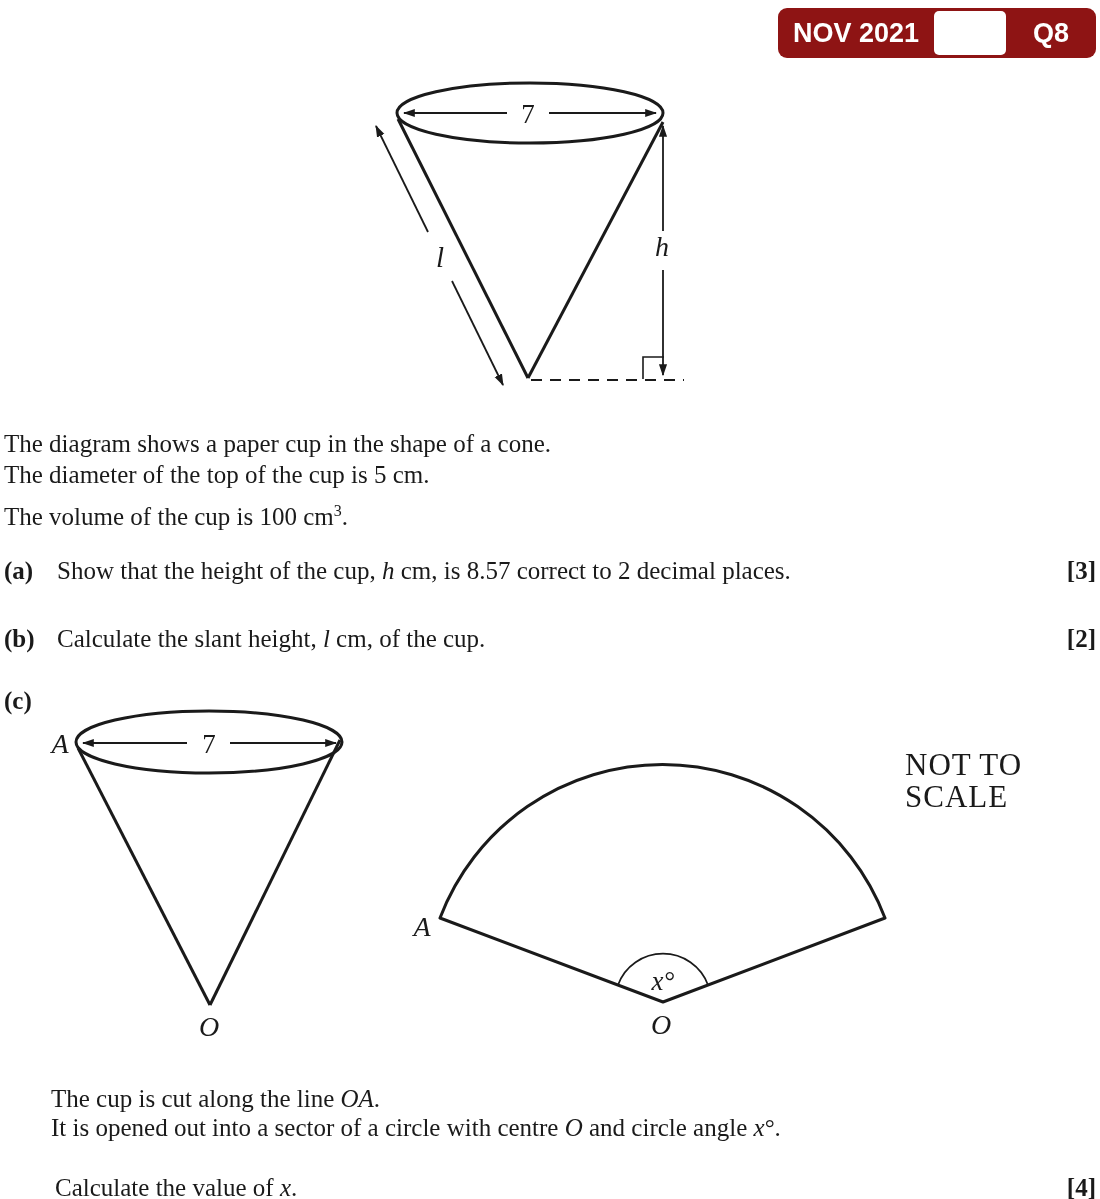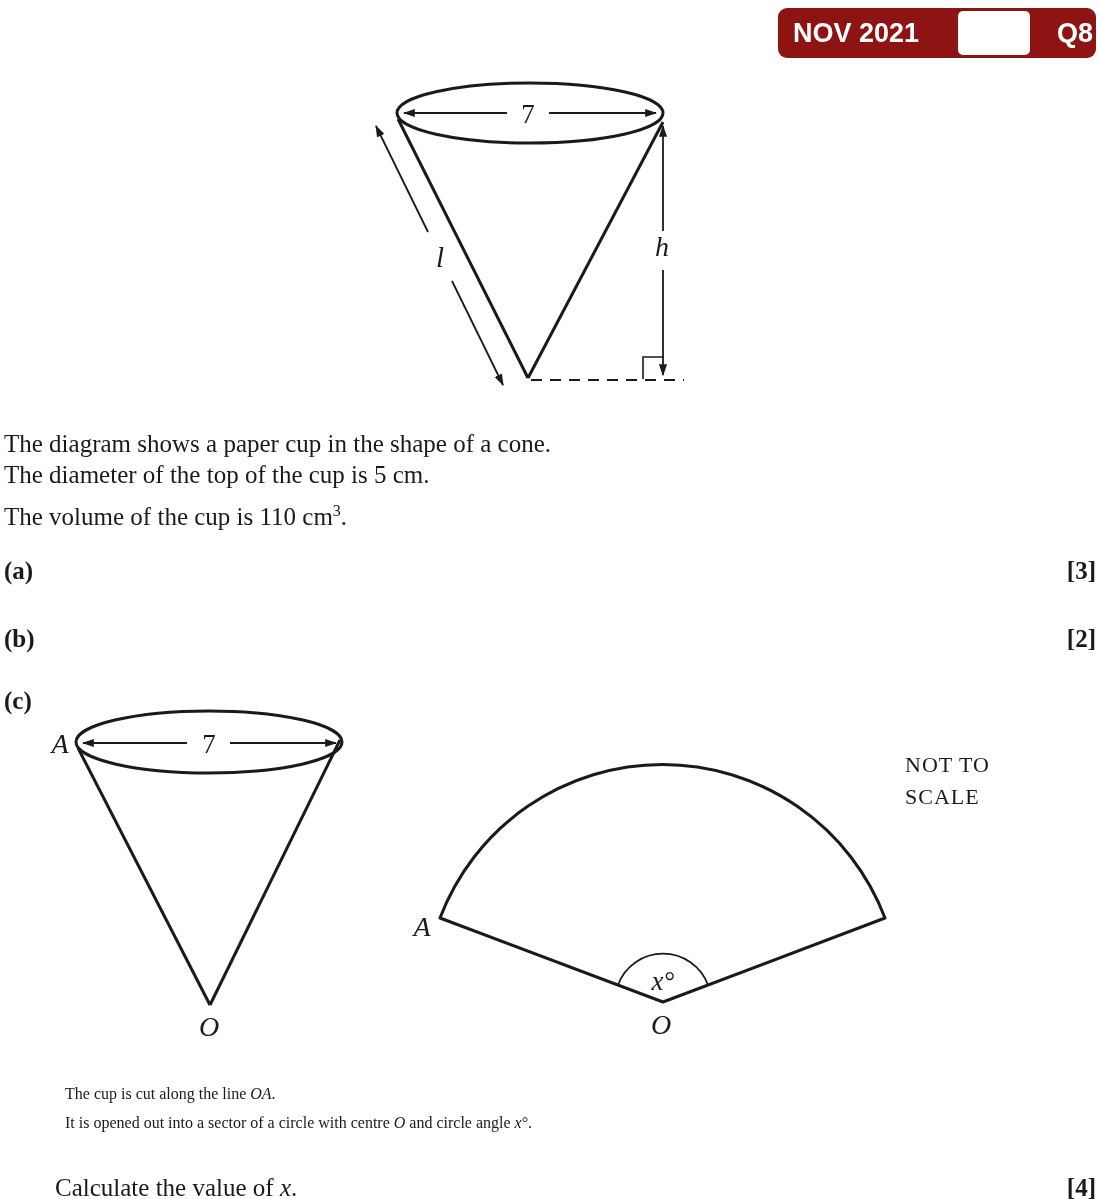--- a/index.html
+++ b/index.html
@@ -1,20 +1,20 @@
 <!DOCTYPE html>
 <html><head>
 <meta charset="utf-8">
 <style>
   html,body{margin:0;padding:0;}
   body{
     width:1100px;height:1199px;background:#ffffff;position:relative;
     font-family:"Liberation Serif", serif;color:#1a1a1a;overflow:hidden;
   }
-  .abs{position:absolute;gap:24px;}
+  .abs{position:absolute;}
   .bold{font-weight:bold;}
   .it{font-style:italic;}
   .sup{font-size:16px;position:relative;top:-9px;}
 
   
   .badge{
     left:778px;top:8px;width:318px;height:50px;background:#8E1414;
     border-radius:9px;display:flex;align-items:stretch;
     font-family:"Liberation Sans", sans-serif;font-weight:bold;font-size:27px;
   }
@@ -23,25 +23,25 @@
   .seg-paper{width:72px;background:#ffffff;color:#111111;border-radius:5px;margin:3px 0;}
   .seg-q{flex:1;}
 
   
   .qrow{left:4px;right:4px;height:32px;font-size:25px;}
   .qrow .qlabel{position:absolute;left:0;top:0;font-weight:bold;}
   .qrow .qbody{position:absolute;left:53px;top:0;white-space:nowrap;}
   .qrow .marks{position:absolute;right:0;top:0;font-weight:bold;}
 
   .intro-line{left:4px;font-size:25px;white-space:nowrap;text-align:right;}
-  .c-line{left:65px;font-size:16px;white-space:nowrap;}
+  .c-line{left:51px;font-size:25px;white-space:nowrap;}
   .c-qrow{left:55px;right:4px;height:32px;font-size:25px;}
   .c-qrow .marks{position:absolute;right:0;top:0;font-weight:bold;}
 
-  .note{left:905px;top:749px;font-size:22px;line-height:32px;letter-spacing:1px;}
+  .note{left:905px;top:749px;font-size:31px;line-height:32px;letter-spacing:1px;}
 
   
   svg.layer{position:absolute;left:0;top:0;}
   svg text{font-family:"Liberation Serif", serif;fill:#1a1a1a;}
   .shape{stroke:#1a1a1a;fill:none;}
 </style>
 </head>
 <body>
 
 <div class="abs badge">
@@ -93,29 +93,31 @@
     <path class="shape" d="M663,1002 L440,918 A238,238 0 0 1 885,918 Z" stroke-width="3" stroke-linejoin="round"></path>
     <path class="shape" d="M618,985 A48,48 0 0 1 708,985" stroke-width="1.7"></path>
     <text x="663" y="990" font-size="27" font-style="italic" text-anchor="middle">x°</text>
     <text x="422" y="936" font-size="28" font-style="italic" text-anchor="middle">A</text>
     <text x="661" y="1034" font-size="28" font-style="italic" text-anchor="middle">O</text>
   </g>
 </svg>
 
 <div class="abs intro-line" style="top:430px">The diagram shows a paper cup in the shape of a cone.</div>
 <div class="abs intro-line" style="top:461px">The diameter of the top of the cup is 5 cm.</div>
-<div class="abs intro-line" style="top:503px"><span>The volume of the cup is 110 cm</span><span class="sup">3</span><span>.</span></div>
+<div class="abs intro-line" style="top:503px"><span>The volume of the cup is 100 cm</span><span class="sup">3</span><span>.</span></div>
 
 <div class="abs qrow" style="top:557px">
   <span class="qlabel">(a)</span>
+  <span class="qbody"><span>Show that the height of the cup, </span><span class="it">h</span><span> cm, is 8.57 correct to 2 decimal places.</span></span>
   <span class="marks">[3]</span>
 </div>
 
 <div class="abs qrow" style="top:625px">
   <span class="qlabel">(b)</span>
+  <span class="qbody"><span>Calculate the slant height, </span><span class="it">l</span><span> cm, of the cup.</span></span>
   <span class="marks">[2]</span>
 </div>
 
 <div class="abs bold" style="left:4px;top:687px;font-size:25px">(c)</div>
 
 <div class="abs note">
   <div>NOT TO</div>
   <div>SCALE</div>
 </div>
 

